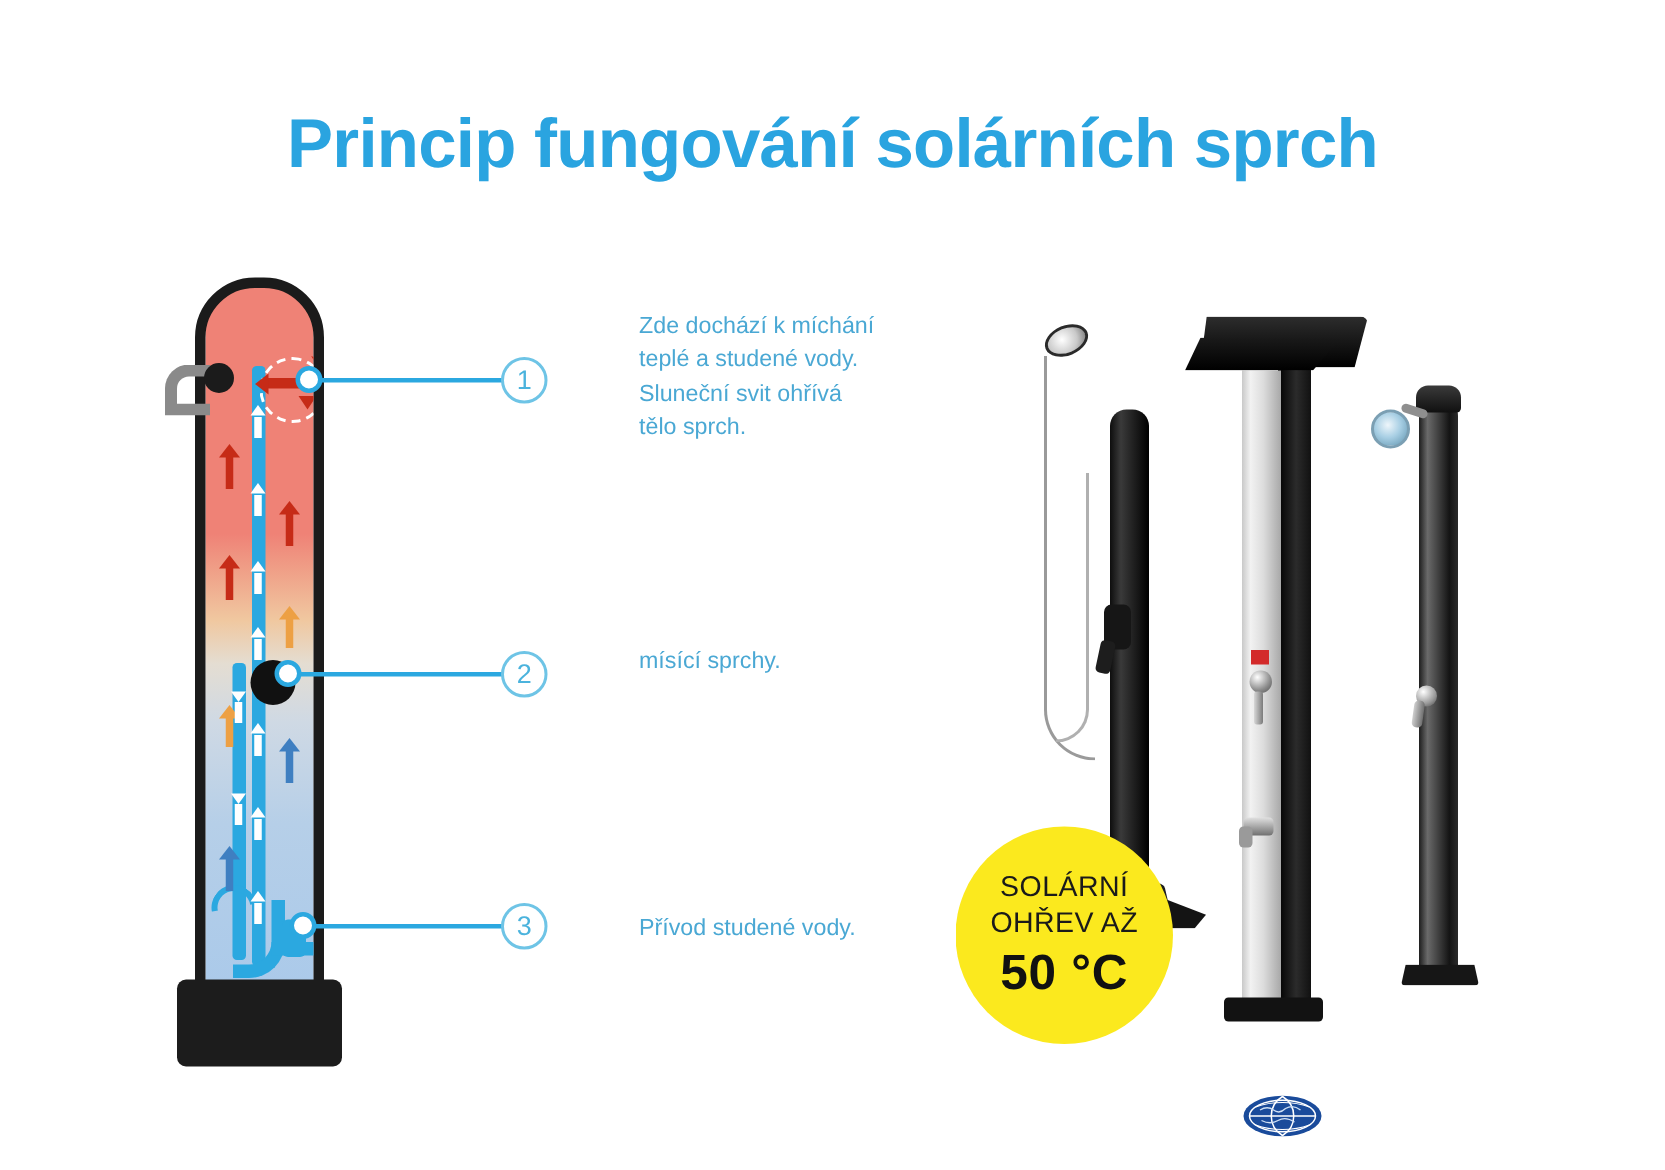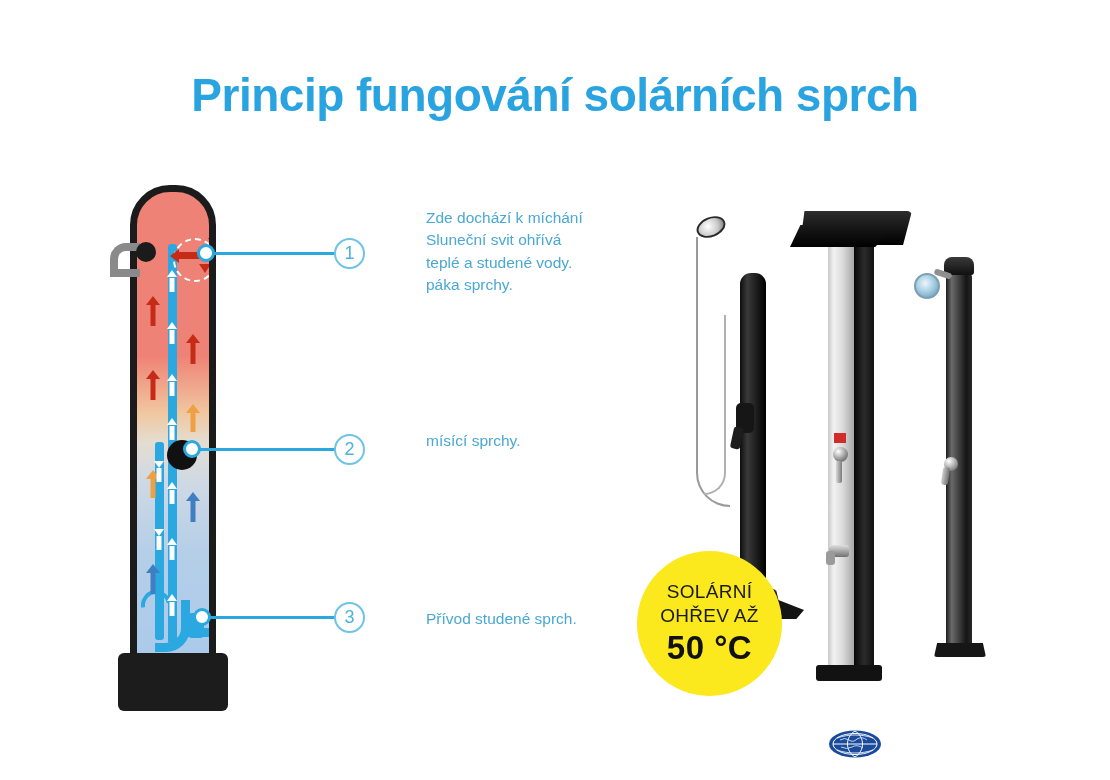--- a/index.html
+++ b/index.html
@@ -409,37 +409,37 @@
     <div class="inlet-head"></div>
 
     <div class="base"></div>
   </div>
 
   <div class="anchor" style="left:197px;top:244px;"></div>
   <div class="leader" style="left:212px;top:252px;width:124px;"></div>
   <div class="numcircle" style="left:334px;top:238px;">1</div>
   <div class="callout-text" style="left:385px;top:207px;width:230px;">
     <div>Zde dochází k míchání</div>
+    <div>teplé a studené vody.</div>
     <div>Sluneční svit ohřívá</div>
-    <div>teplé a studené vody.</div>
-    <div>páka sprchy.</div>
+    <div>tělo sprch.</div>
   </div>
 
   <div class="anchor" style="left:183px;top:440px;"></div>
   <div class="leader" style="left:198px;top:448px;width:138px;"></div>
   <div class="numcircle" style="left:334px;top:434px;">2</div>
   <div class="callout-text" style="left:385px;top:430px;width:230px;">
     <div>mísící sprchy.</div>
   </div>
 
   <div class="anchor" style="left:193px;top:608px;"></div>
   <div class="leader" style="left:208px;top:616px;width:128px;"></div>
   <div class="numcircle" style="left:334px;top:602px;">3</div>
   <div class="callout-text" style="left:385px;top:608px;width:240px;">
-    <div>Přívod studené sprch.</div>
+    <div>Přívod studené vody.</div>
   </div>
 
   <div id="products">
 
     <div>
       <div class="p1-head"></div>
       <div class="p1-hose"></div>
       <div class="p1-hose2"></div>
       <div class="p1-col"></div>
       <div class="p1-valve"></div>

